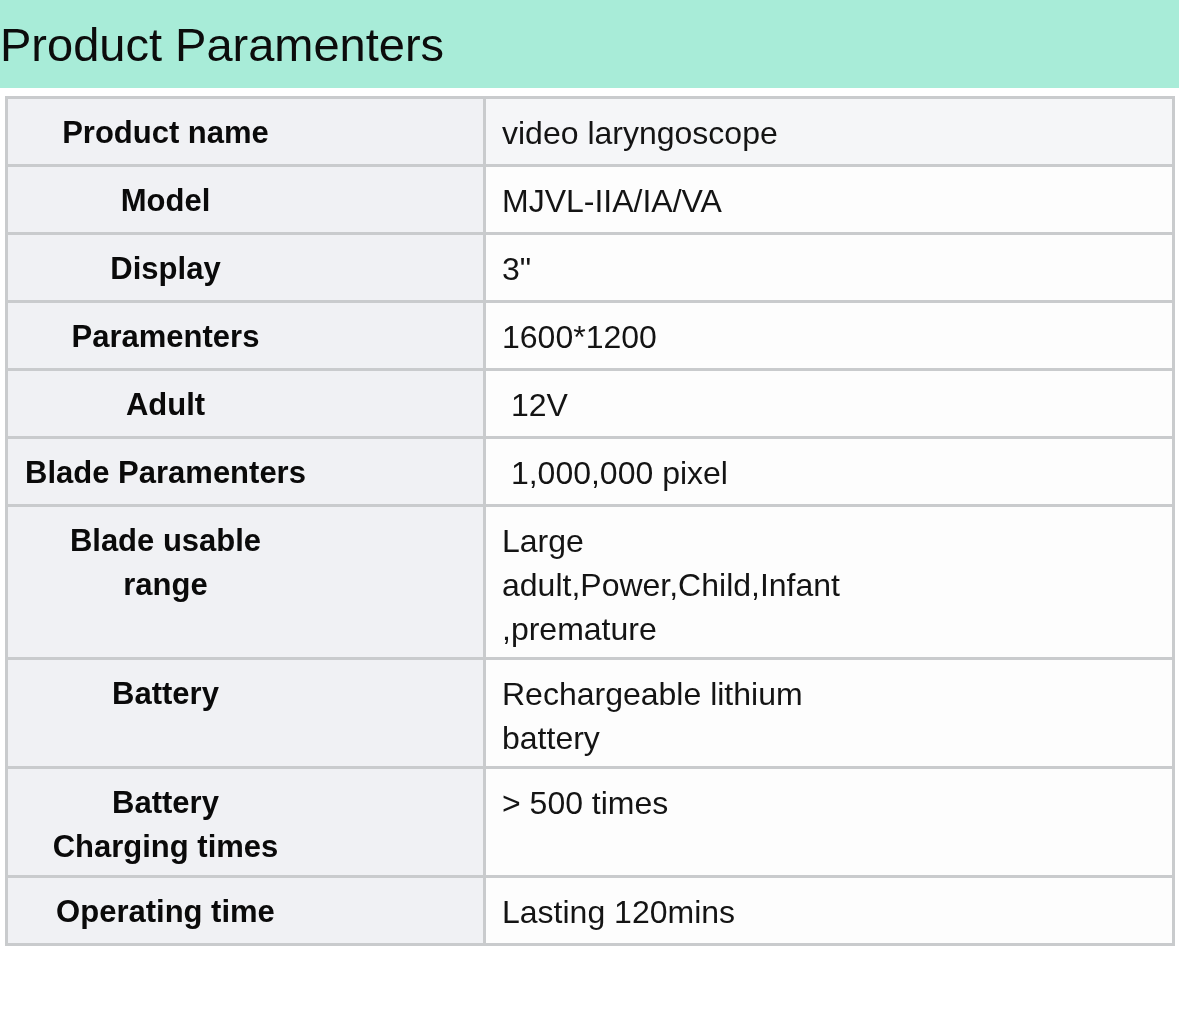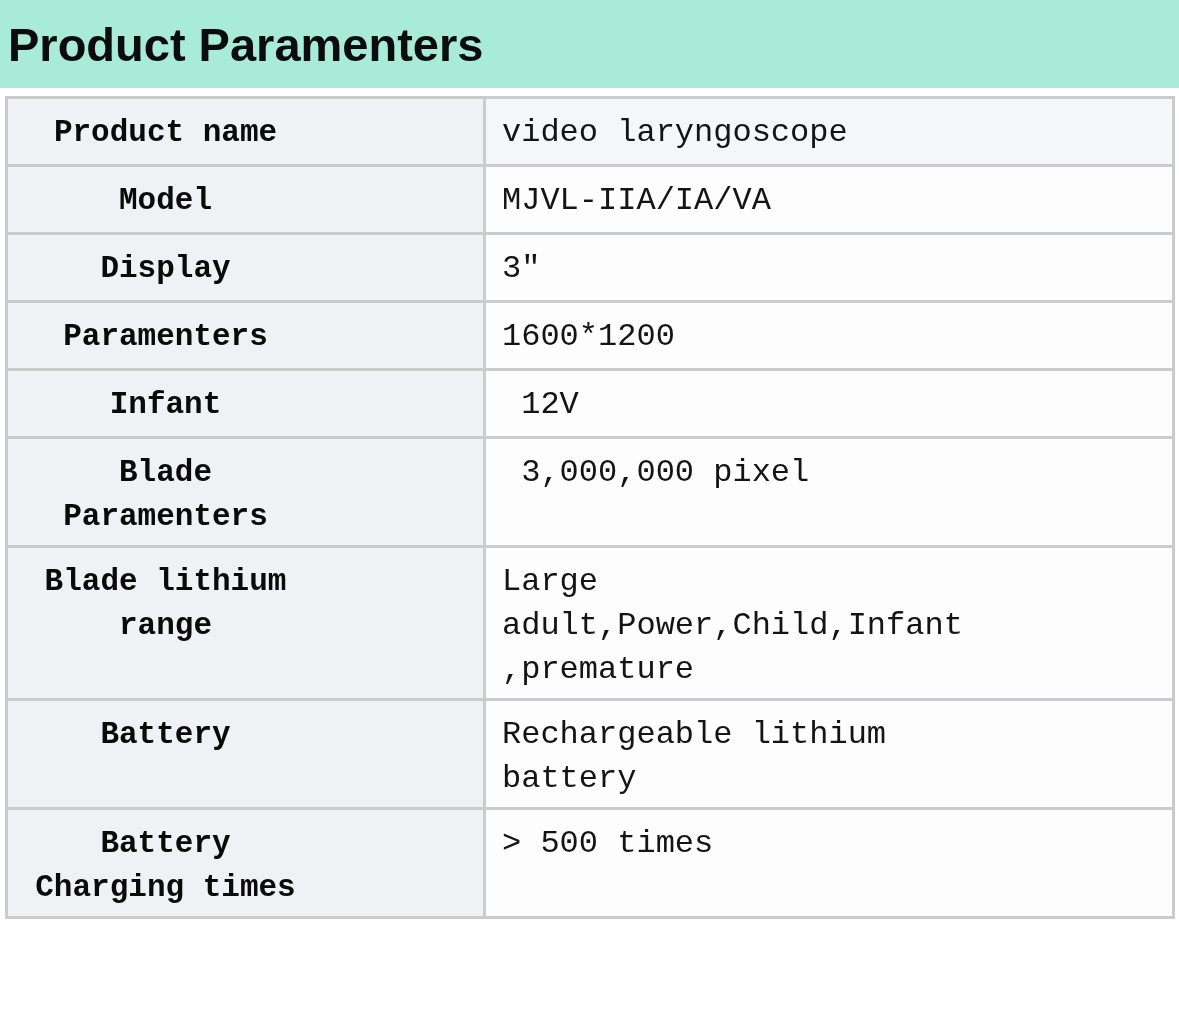--- a/index.html
+++ b/index.html
@@ -12,33 +12,33 @@
   }
   .header {
     width: 1179px;
     height: 88px;
     background: #a8ecd8;
     display: flex;
     align-items: center;
   }
   .header h1 {
     font-size: 47px;
-    font-weight: 700;
+    font-weight: 400;
     color: #0c0c0c;
-    padding-left: 8px;
+    padding-left: 0;
     letter-spacing: 0px;
     white-space: nowrap;
   }
   .spec-table {
     margin: 8px 0 0 5px;
     width: 1167px;
     border-collapse: collapse;
     table-layout: fixed;
   }
-  .spec-table tr { height: 68px; font-family: Liberation Mono, monospace; }
+  .spec-table tr { height: 68px; }
   .spec-table th, .spec-table td {
     border: 3px solid #c9cbcd;
     vertical-align: top;
     line-height: 44px;
   }
   .spec-table th {
     width: 478px;
     background: #f0f1f4;
     font-size: 31px;
     font-weight: 700;
@@ -78,38 +78,42 @@
     </tr>
     <tr>
       <th>Display</th>
       <td>3"</td>
     </tr>
     <tr>
       <th>Paramenters</th>
       <td>1600*1200</td>
     </tr>
     <tr>
-      <th>Infant</th>
+      <th>Adult</th>
       <td> 12V</td>
     </tr>
     <tr>
       <th>Blade Paramenters</th>
-      <td> 3,000,000 pixel</td>
+      <td> 1,000,000 pixel</td>
     </tr>
     <tr>
-      <th>Blade lithium
+      <th>Blade usable
 range</th>
       <td>Large
 adult,Power,Child,Infant
 ,premature</td>
     </tr>
     <tr>
       <th>Battery</th>
       <td>Rechargeable lithium
 battery</td>
     </tr>
     <tr>
       <th>Battery
 Charging times</th>
       <td>&gt; 500 times</td>
     </tr>
+    <tr>
+      <th>Operating time</th>
+      <td>Lasting 120mins</td>
+    </tr>
   </tbody>
 </table>
 
 </body></html>

